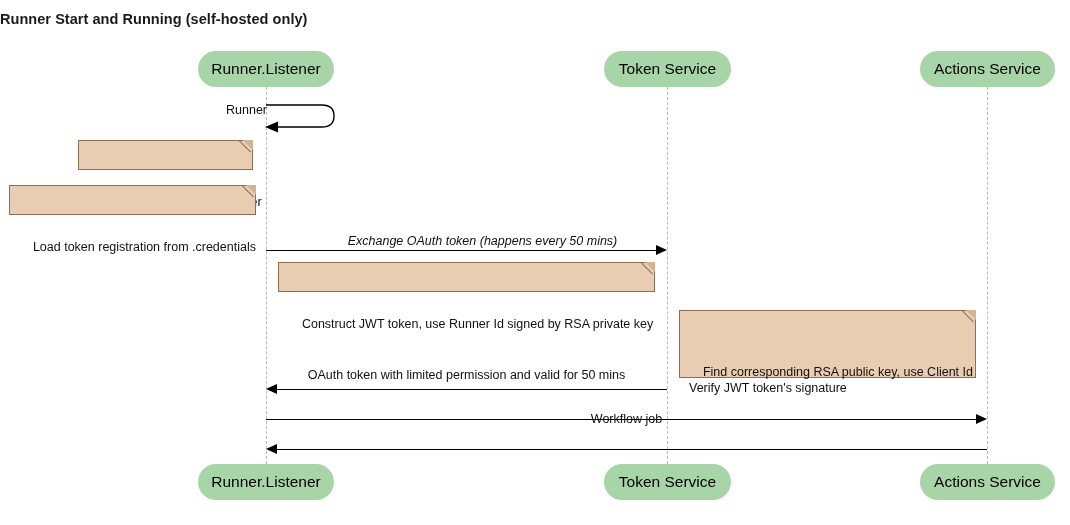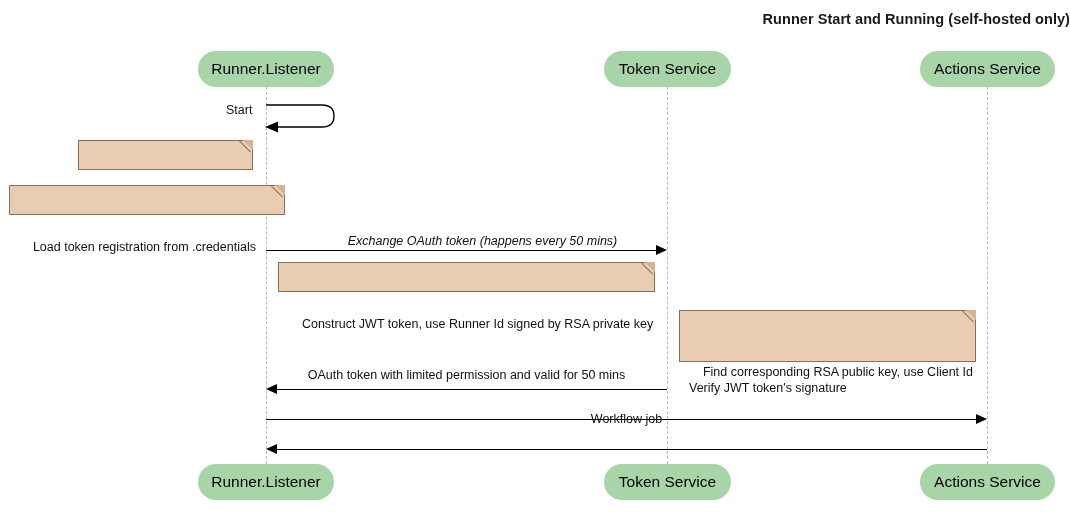--- a/index.html
+++ b/index.html
@@ -16,21 +16,21 @@
     width: 1070px;
     height: 525px;
     background: #ffffff;
     overflow: hidden;
   }
   #title {
     position: absolute;
     left: 0;
     top: 11px;
     width: 1070px;
-    text-align: right;
+    text-align: left;
     font-size: 14.5px;
     font-weight: bold;
     color: #1a1a1a;
     letter-spacing: 0.05px;
   }
   
   .lifeline {
     position: absolute;
     width: 0;
     border-left: 1.4px dashed #b9b9b9;
@@ -132,49 +132,49 @@
   <div id="title">Runner Start and Running (self-hosted only)</div>
 
   <div class="lifeline" style="left:266px;"></div>
   <div class="lifeline" style="left:667px;"></div>
   <div class="lifeline" style="left:987px;"></div>
 
   <div class="participant" style="left:198px; top:51px; width:136px;">Runner.Listener</div>
   <div class="participant" style="left:604px; top:51px; width:127px;">Token Service</div>
   <div class="participant" style="left:920px; top:51px; width:135px;">Actions Service</div>
 
-  <div class="msg-label" style="left:226px; top:103px;">Start</div>
+  <div class="msg-label" style="left:226px; top:103px;">Runner</div>
   <svg class="selfloop" style="left:262px; top:100px;" width="82" height="36">
     <path d="M 4 5 L 60 5 Q 72 5 72 16 Q 72 27 60 27 L 16 27" fill="none" stroke="#000000" stroke-width="1.4"></path>
     <polygon points="16,21.5 3,27 16,32.5" fill="#000000"></polygon>
   </svg>
 
   <div class="note" style="left:78px; top:140px; width:175px; height:30px;">
     <span class="fold"></span>
     <span class="foldline"></span>
     <span>Load config info from .runner</span>
   </div>
 
-  <div class="note" style="left:9px; top:185px; width:276px; height:30px;">
+  <div class="note" style="left:9px; top:185px; width:247px; height:30px;">
     <span class="fold"></span>
     <span class="foldline"></span>
     <span>Load token registration from .credentials</span>
   </div>
 
   <div class="msg-label" style="left:282px; top:234px; width:401px;font-style:italic;">Exchange OAuth token (happens every 50 mins)</div>
   <div class="msg-line" style="left:266px; top:250px; width:390px;"></div>
   <div class="arrowhead right" style="left:656px; top:244.5px;"></div>
 
   <div class="note" style="left:278px; top:262px; width:377px; height:30px;">
     <span class="fold"></span>
     <span class="foldline"></span>
     <span>Construct JWT token, use Runner Id signed by RSA private key</span>
   </div>
 
-  <div class="note" style="left:679px; top:310px; width:297px; height:52px;">
+  <div class="note" style="left:679px; top:310px; width:297px; height:68px;">
     <span class="fold"></span>
     <span class="foldline"></span>
     <span>Find corresponding RSA public key, use Client Id
 Verify JWT token's signature</span>
   </div>
 
   <div class="msg-label" style="left:266px; top:368px; width:401px;">OAuth token with limited permission and valid for 50 mins</div>
   <div class="msg-line" style="left:277px; top:389px; width:390px;"></div>
   <div class="arrowhead left" style="left:266px; top:383.5px;"></div>
 

